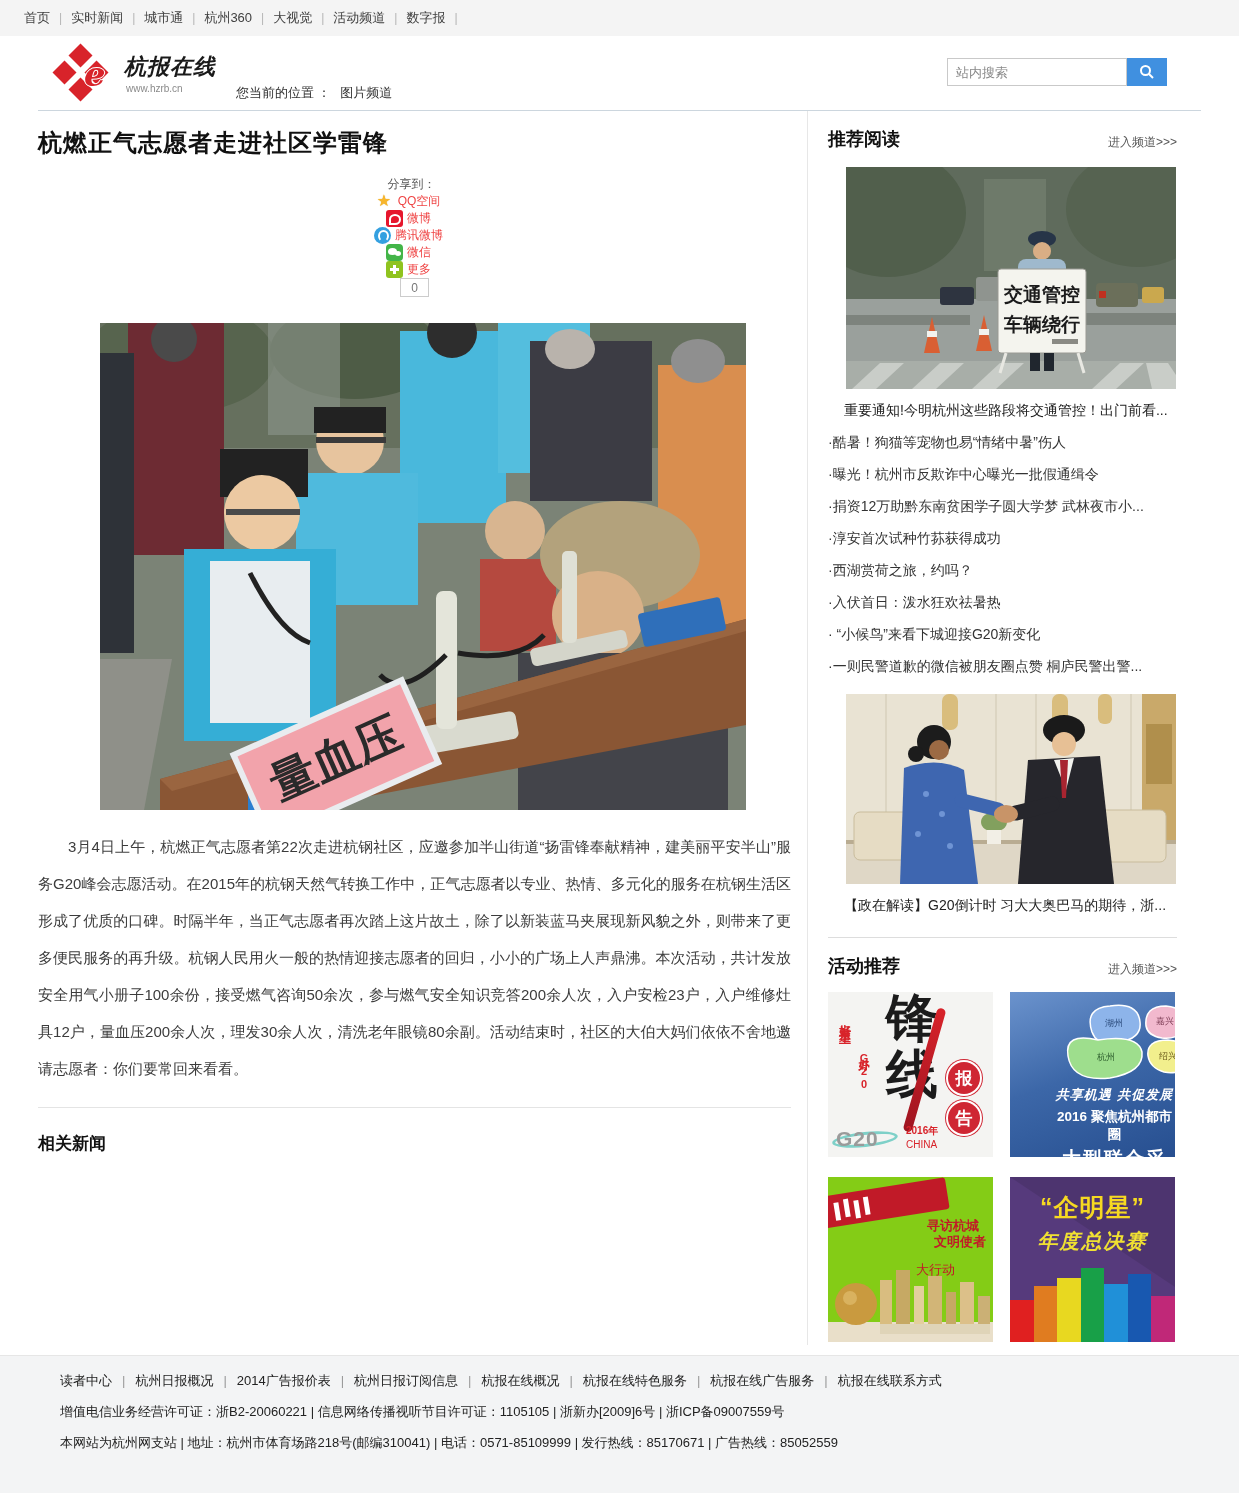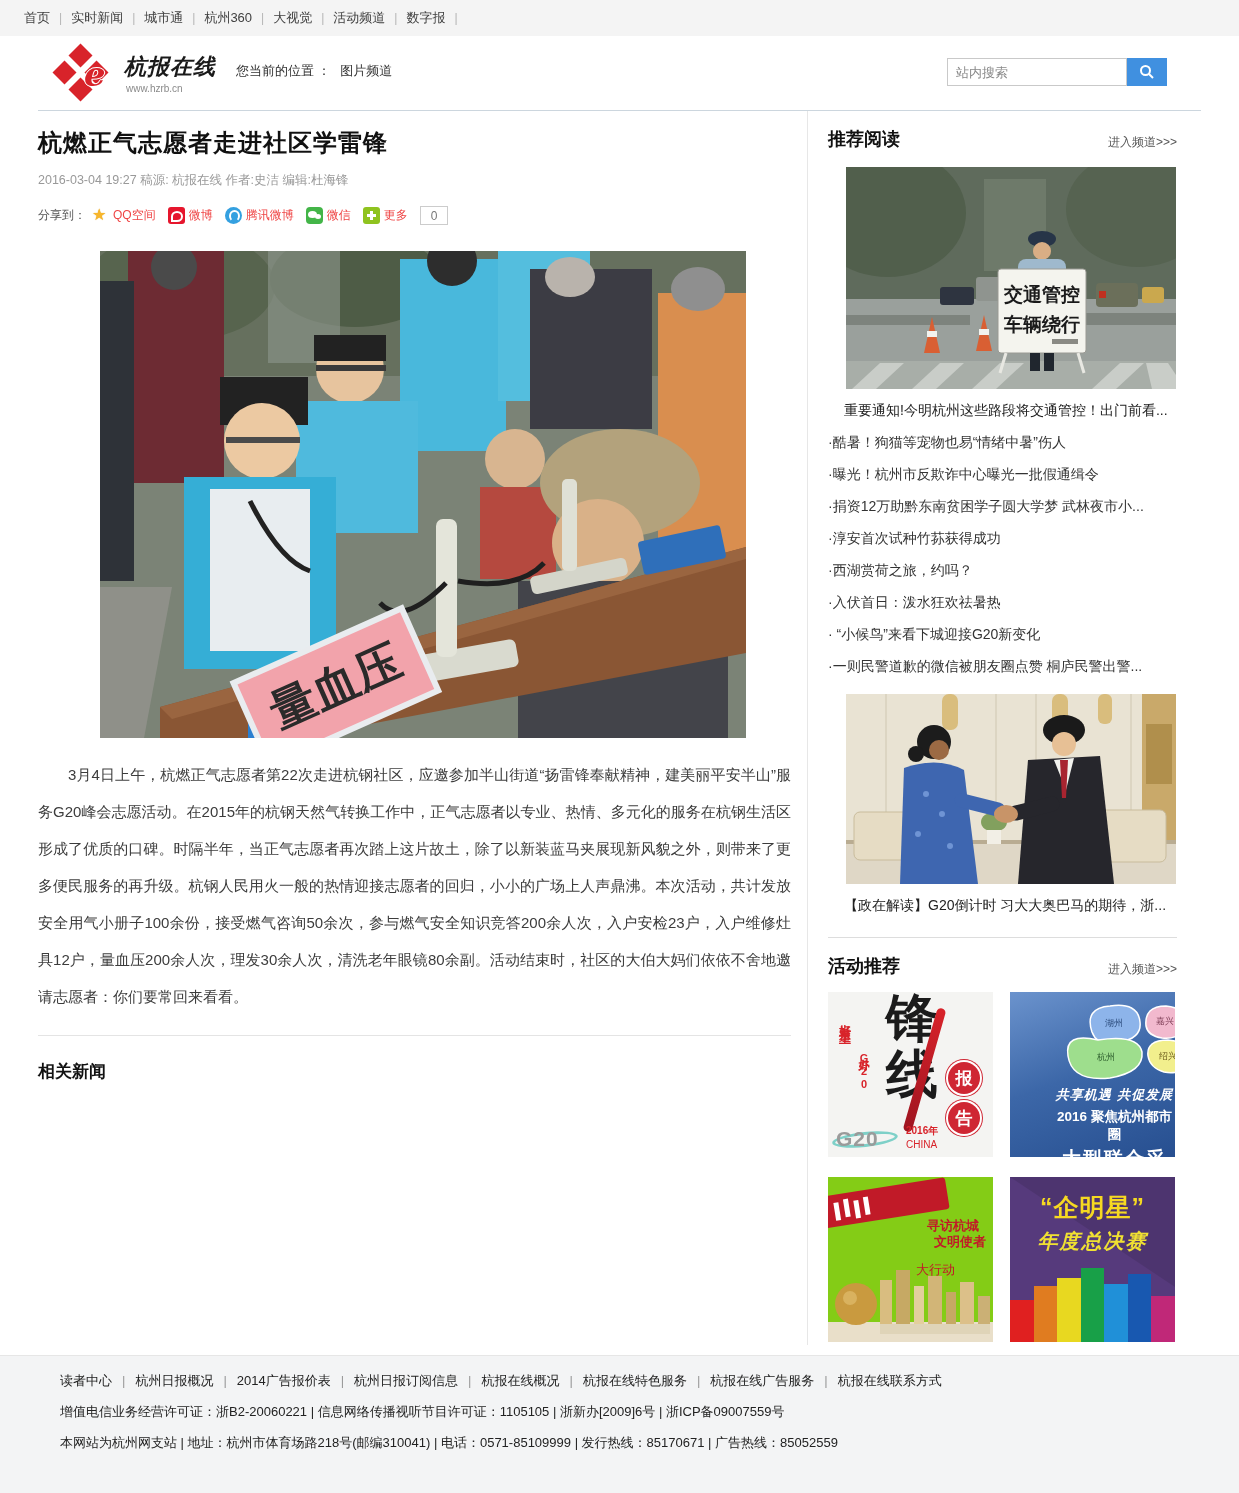--- a/index.html
+++ b/index.html
@@ -19,35 +19,35 @@
   .header { position:relative; height:75px; margin:0 38px; border-bottom:1px solid #ccd6de; }
   .logo { position:absolute; left:16px; top:10px; display:flex; align-items:center; }
   .logo-mark { position:relative; width:64px; height:54px; }
   .logo-mark .d { position:absolute; width:17px; height:17px; background:#d8232a; transform:rotate(45deg); }
   .d1 { left:18px; top:1px; } .d2 { left:2px; top:18px; } .d3 { left:34px; top:18px; } .d4 { left:18px; top:35px; }
   .logo-e { position:absolute; left:30px; top:8px; font-size:34px; font-weight:bold; font-style:italic; color:#d8232a;
             text-shadow:-1px 0 #fff,1px 0 #fff,0 -1px #fff,0 1px #fff; font-family:"DejaVu Serif","Liberation Serif",serif; }
   .logo-text { margin-left:6px; }
   .logo-title { font-size:22px; font-weight:bold; font-style:italic; color:#1a1a1a; letter-spacing:1px; }
   .logo-url { font-size:10px; color:#8a8a8a; margin-top:1px; margin-left:2px; }
-  .breadcrumb { position:absolute; left:198px; bottom:30px; font-size:13px; color:#333; }
+  .breadcrumb { position:absolute; left:198px; bottom:8px; font-size:13px; color:#333; }
   .breadcrumb a { margin-left:6px; color:#333; }
   .search { position:absolute; right:34px; top:22px; display:flex;border-radius:14px; }
   .search input { width:180px; height:28px; border:1px solid #c9c9c9; padding:0 8px; font-size:13px; color:#333; outline:none; }
   .search input::placeholder { color:#888; }
   .search button { width:40px; height:28px; border:none; background:#4090e0; cursor:pointer; display:flex; align-items:center; justify-content:center; }
 
   
   .main-row { display:flex; padding:0 38px; min-height:1234px; align-items:stretch; }
   .left-col { width:770px; padding-right:16px; border-right:1px solid #e7e7e7; }
   .right-col { flex:1; padding-left:20px; padding-right:24px; }
 
   .article-title { font-size:24px; font-weight:bold; color:#111; margin:16px 0 0; letter-spacing:1px; }
   .article-meta { margin-top:13px; color:#999; font-size:12.5px; }
-  .share { margin-top:17px; display:flex; align-items:center; font-size:12px; color:#555; }
+  .share { margin-top:17px; display:flex; align-items:center; font-size:12px; color:#555;flex-direction:column; }
   .share-label { margin-right:6px; }
   .share-item { display:inline-flex; align-items:center; margin-right:12px; color:#ef4444; }
   .ico { width:17px; height:17px; display:inline-block; position:relative; border-radius:3px; margin-right:4px; }
   .ico-qzone::before { content:"★"; position:absolute; left:0; top:-1px; color:#f8b62b; font-size:16px; line-height:17px; text-shadow:0 0 1px #d89a10; }
   .ico-weibo { background:#e6162d; }
   .ico-weibo::before { content:""; position:absolute; left:3px; top:4px; width:8px; height:7px; border:2px solid #fff; border-radius:50% 50% 50% 0; }
   .ico-tweibo { background:#34a0e0; border-radius:50%; }
   .ico-tweibo::before { content:""; position:absolute; left:4px; top:3px; width:7px; height:8px; border:2px solid #fff; border-radius:50%; border-bottom-color:transparent; }
   .ico-wechat { background:#43b548; border-radius:4px; }
   .ico-wechat::before { content:""; position:absolute; left:2px; top:4px; width:9px; height:7px; background:#fff; border-radius:50%; }
@@ -155,21 +155,20 @@
         <line x1="10" y1="10" x2="14" y2="14" stroke="#fff" stroke-width="2"></line>
       </svg>
     </button>
   </div>
 </div>
 
 <div class="main-row">
 
   <div class="left-col">
     <h1 class="article-title">杭燃正气志愿者走进社区学雷锋</h1>
-    <div class="article-meta">2016-03-04 19:27 稿源: 杭报在线 作者:史洁 编辑:杜海锋</div>
 
     <div class="share">
       <span class="share-label">分享到：</span>
       <a class="share-item">
         <span class="ico ico-qzone"></span>
         <span>QQ空间</span>
       </a>
       <a class="share-item">
         <span class="ico ico-weibo"></span>
         <span>微博</span>

